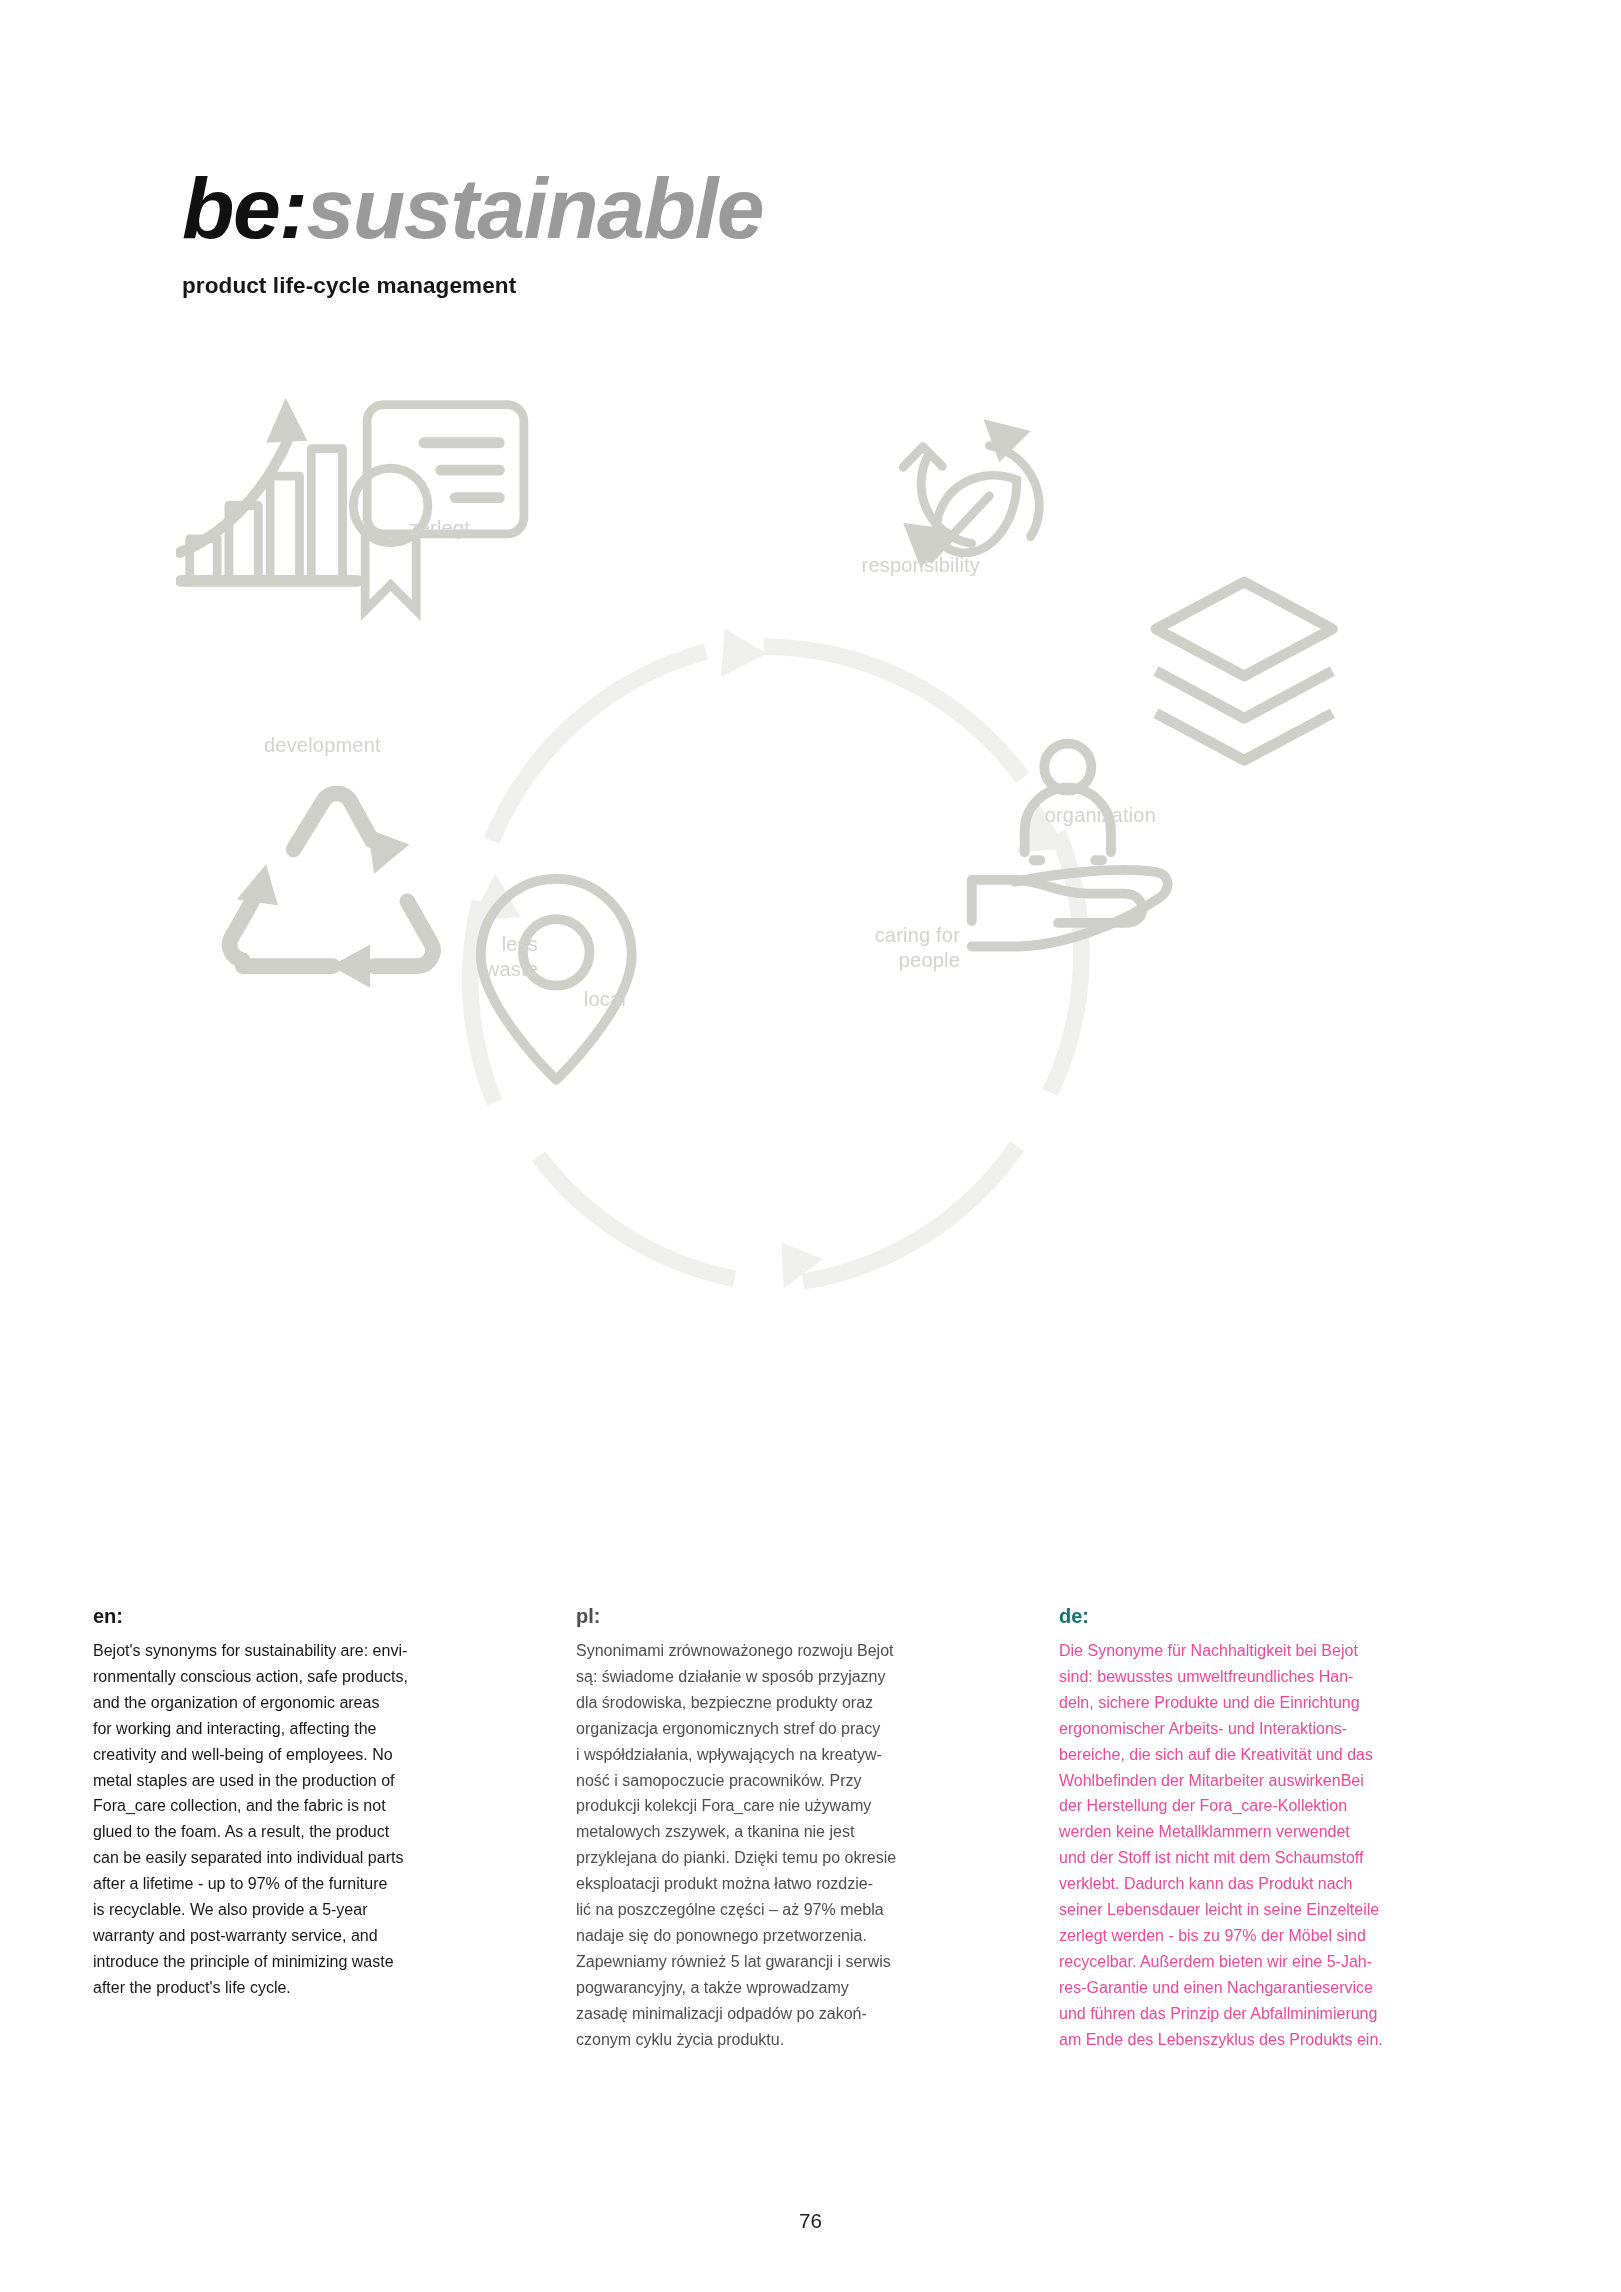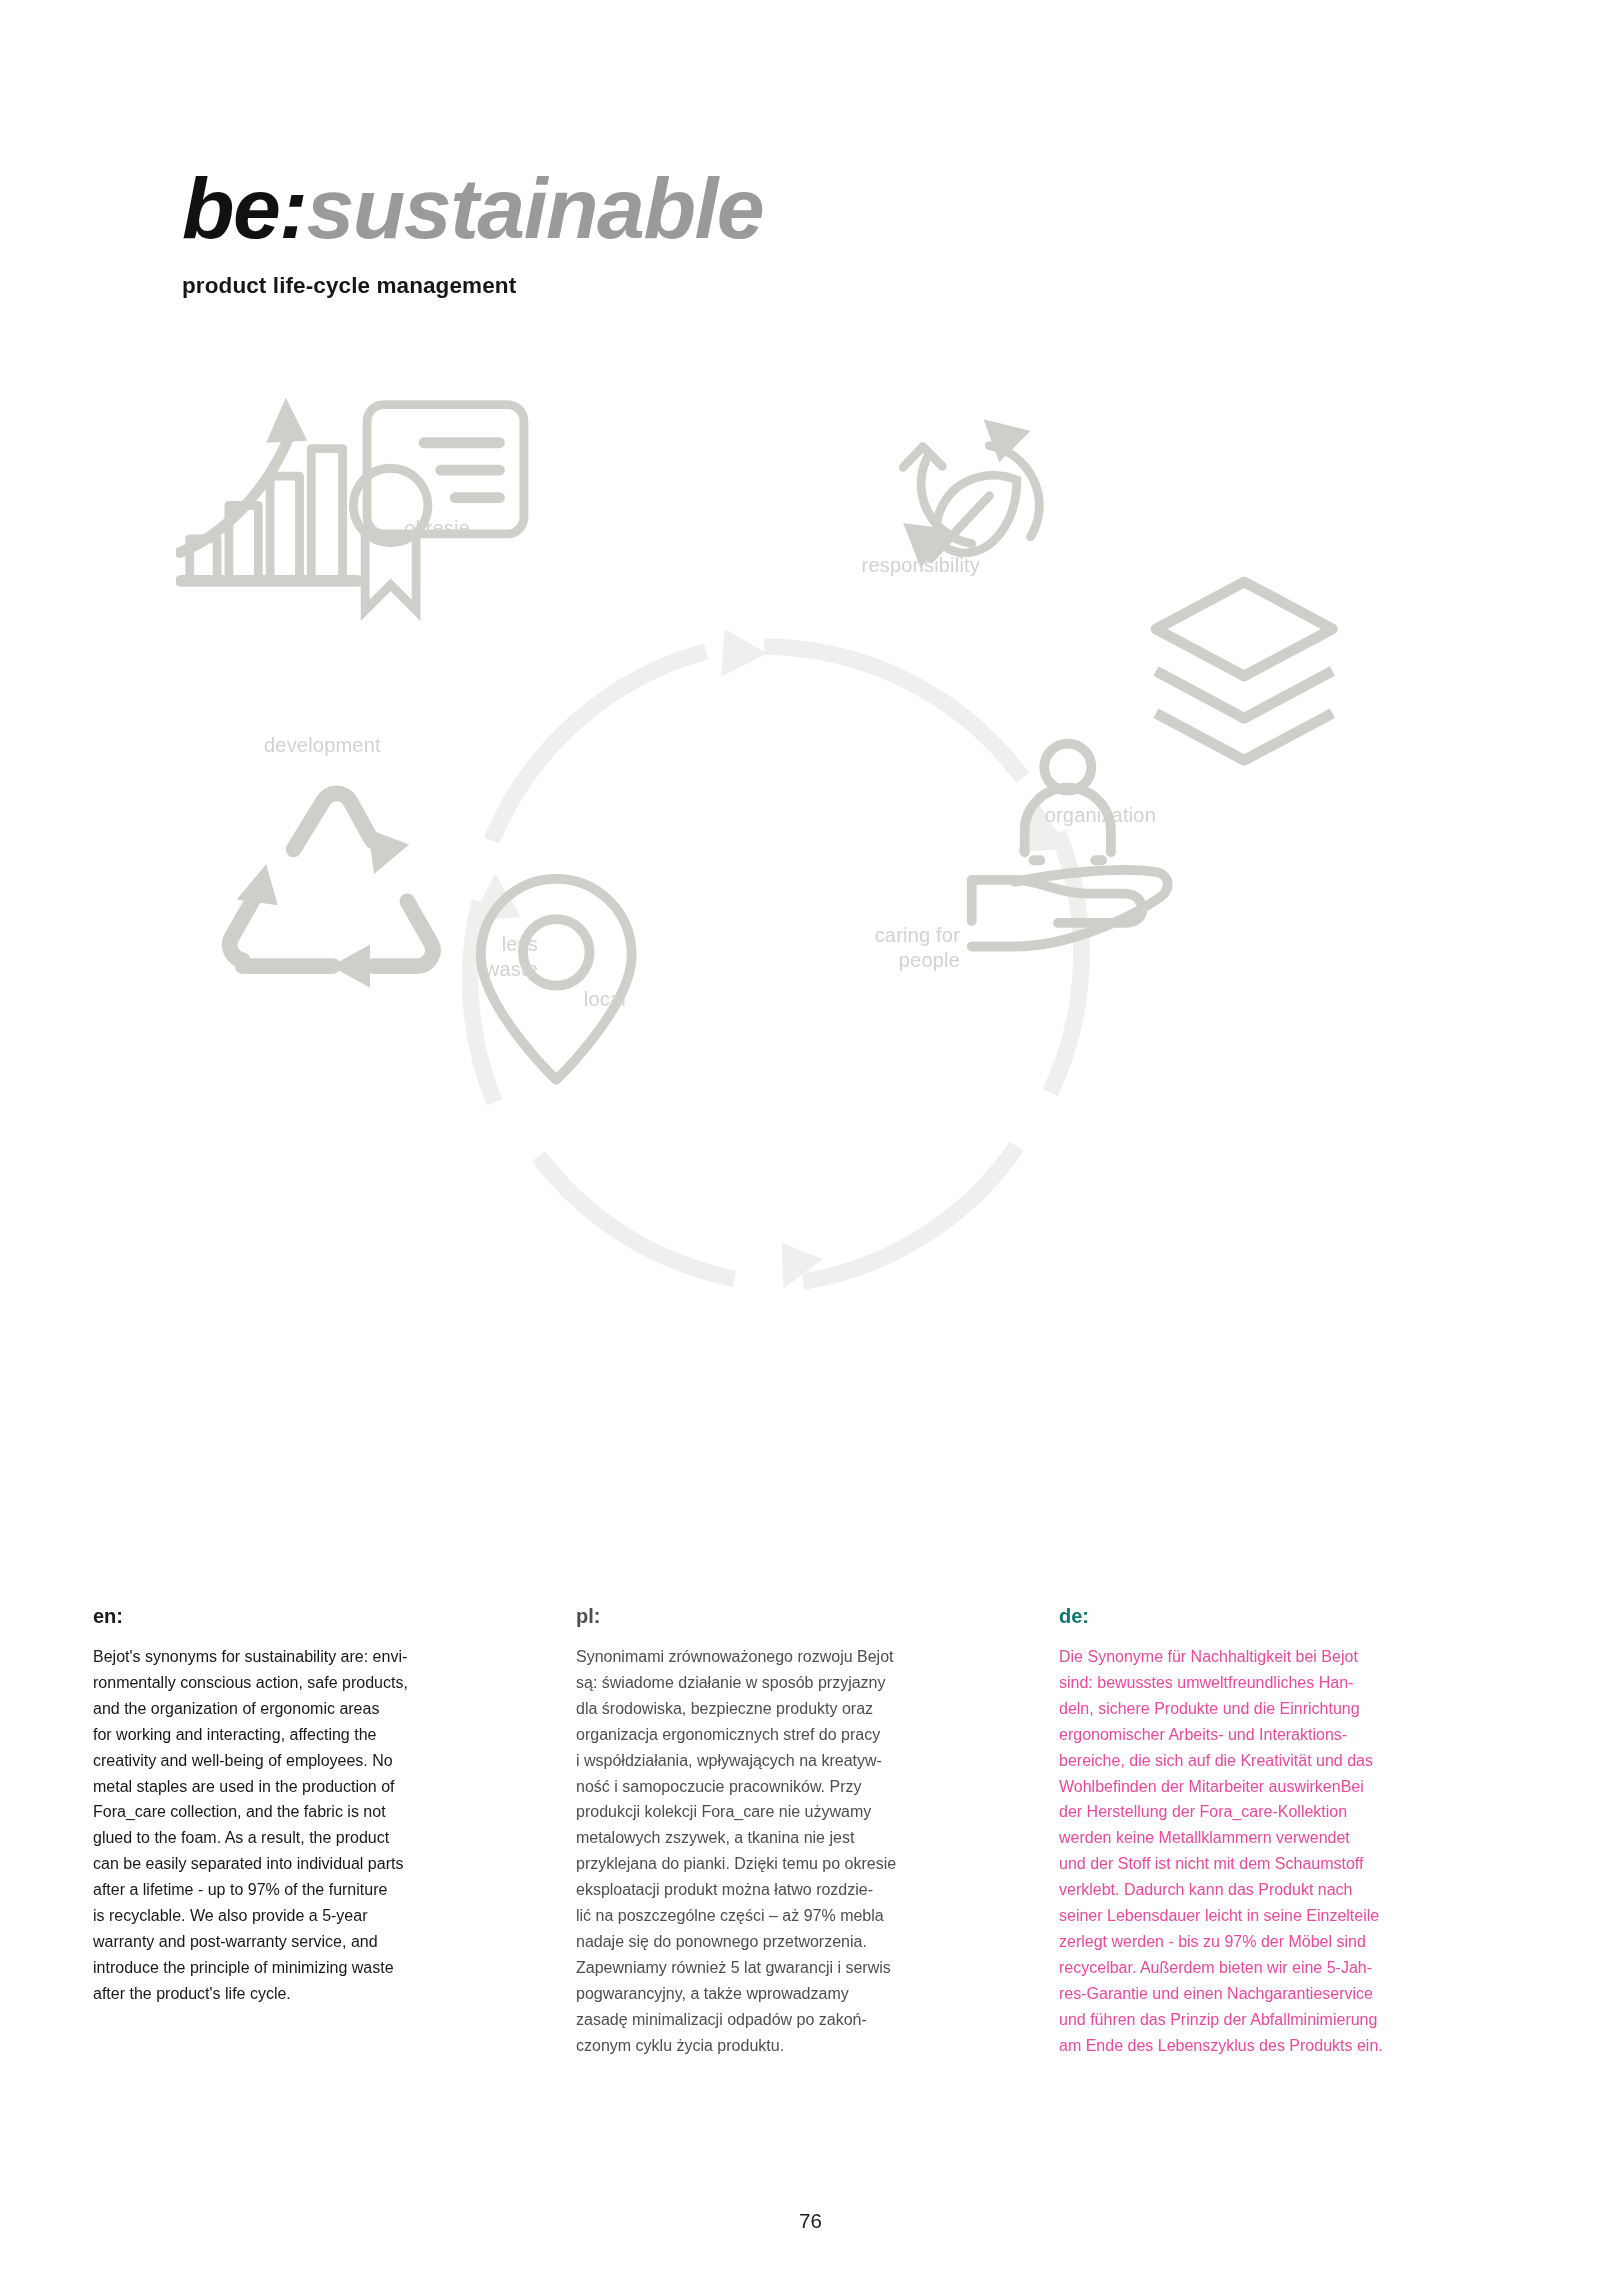--- a/index.html
+++ b/index.html
@@ -68,21 +68,21 @@
     top: 1605px;
     width: 1441px;
     display: flex;
     gap: 0;
   }
   .col { width: 446px; margin-right: 37px; }
   .col:last-child { margin-right: 0; }
   .col-head {
     font-size: 20px;
     font-weight: 700;
-    margin-bottom: 16px;
+    margin-bottom: 10px;
   }
   .col-body {
     font-size: 16px;
     line-height: 1.62;
     text-align: left;
     white-space: pre-line;
   }
   #col-en .col-head, #col-en .col-body { color: #181818; }
   #col-pl .col-head, #col-pl .col-body { color: #4e4e4e; }
   #col-de .col-head { color: #0f766e; }
@@ -191,21 +191,21 @@
       <line x1="5" y1="213" x2="185" y2="213" stroke-width="12" stroke-linecap="round"></line>
       <rect x="14" y="170" width="28" height="43"></rect>
       <rect x="54" y="136" width="30" height="77"></rect>
       <rect x="96" y="106" width="30" height="107"></rect>
       <rect x="138" y="78" width="32" height="135"></rect>
       <path d="M 4 184 C 40 170 90 130 118 60" stroke-width="11" stroke-linecap="round"></path>
       <polygon points="112,26 134,70 92,72" fill="#cfcfca" stroke="none"></polygon>
     </g>
   </svg>
 
-  <div class="node-label label-right" style="left: 118px; top: 144px; width: 176px;">okresie</div>
+  <div class="node-label label-right" style="left: 118px; top: 144px; width: 176px;">zerlegt</div>
 
   <div class="node-label label-right" style="left: 608px; top: 181px; width: 196px;">responsibility</div>
 
   <div class="node-label label-right" style="left: 804px; top: 431px; width: 176px;">organization</div>
 
   <div class="node-label label-right" style="left: 608px; top: 551px; width: 176px;">caring for
 people</div>
 
   <div class="node-label label-right" style="left: 323px; top: 615px; width: 127px;">local</div>
 

